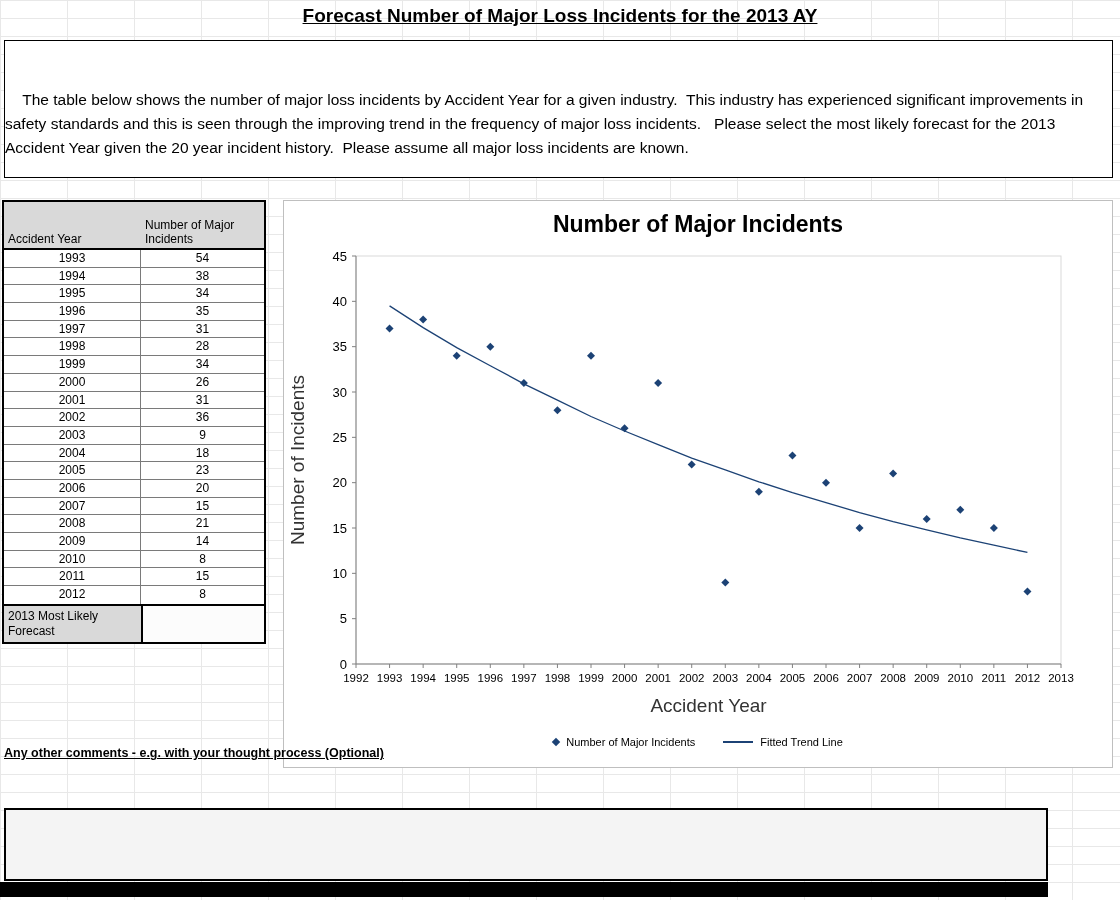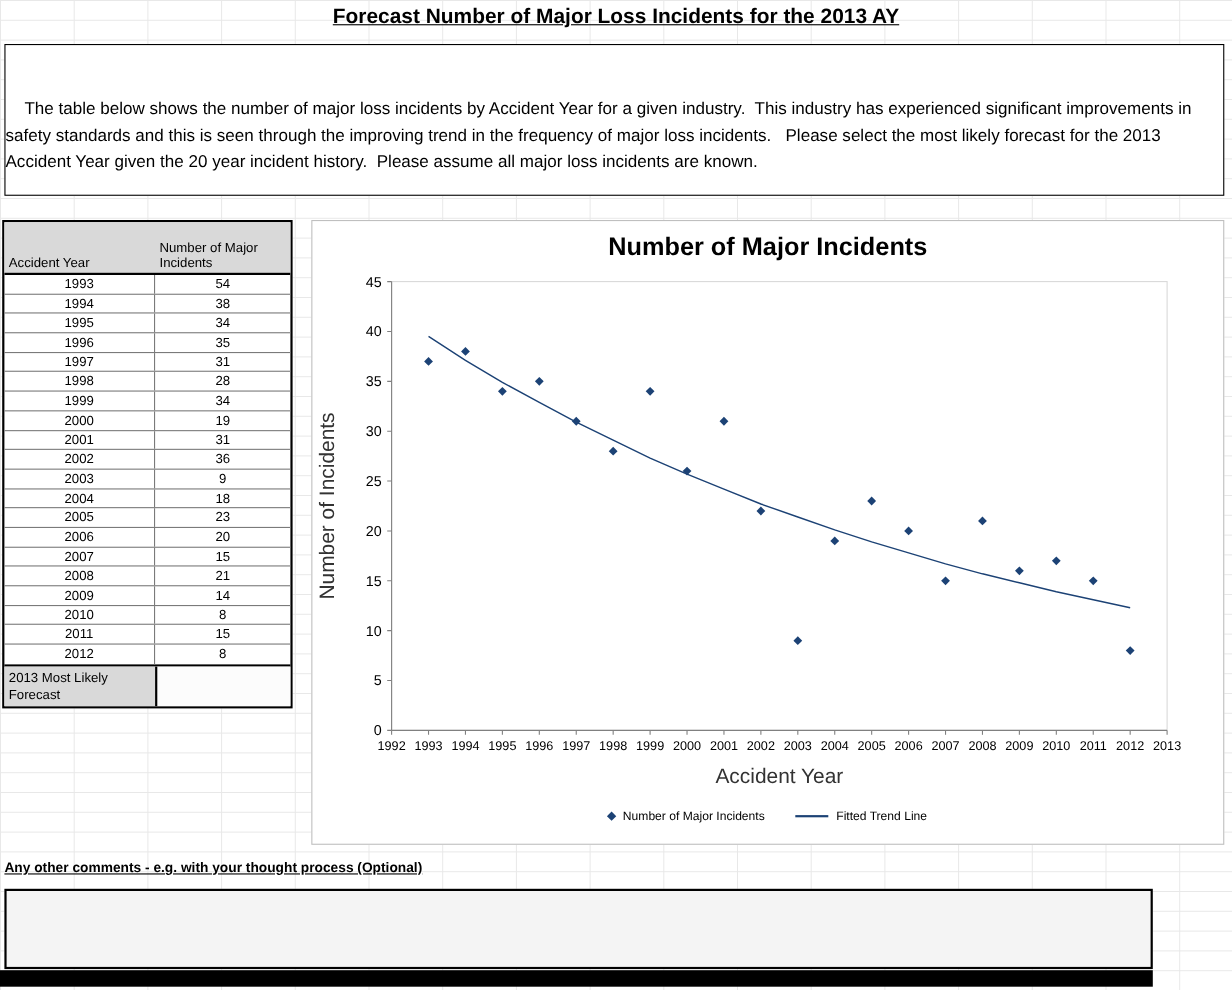--- a/index.html
+++ b/index.html
@@ -53,21 +53,21 @@
   #chart-svg { display:block; width:828px; height:486px; margin-top:2px;
                font-family:"Liberation Sans", sans-serif; }
   .legend { display:flex; justify-content:center; align-items:center; gap:28px;
             font-size:11px; margin-top:10px; }
   .legend-item { display:flex; align-items:center; gap:7px; }
   .legend-marker { width:6px; height:6px; transform:rotate(45deg); display:inline-block; }
   .legend-line { width:30px; height:1.5px; display:inline-block; }
 
   
   .comments-label {
-    position:absolute; left:4px; top:782px;
+    position:absolute; left:4px; top:746px;
     font-size:12.5px; font-weight:bold; text-decoration:underline;
   }
   .comments-box {
     position:absolute; left:4px; top:808px; width:1044px; height:73px;
     background:#F4F4F4; border:2px solid #000;
   }
   .bottom-bar { position:absolute; left:0; top:882px; width:1048px; height:15px; background:#000; }
 </style>
 </head>
 <body>
@@ -109,21 +109,21 @@
         <div class="trow">
           <div class="tcell c1">1998</div>
           <div class="tcell c2">28</div>
         </div>
         <div class="trow">
           <div class="tcell c1">1999</div>
           <div class="tcell c2">34</div>
         </div>
         <div class="trow">
           <div class="tcell c1">2000</div>
-          <div class="tcell c2">19</div>
+          <div class="tcell c2">26</div>
         </div>
         <div class="trow">
           <div class="tcell c1">2001</div>
           <div class="tcell c2">31</div>
         </div>
         <div class="trow">
           <div class="tcell c1">2002</div>
           <div class="tcell c2">36</div>
         </div>
         <div class="trow">

